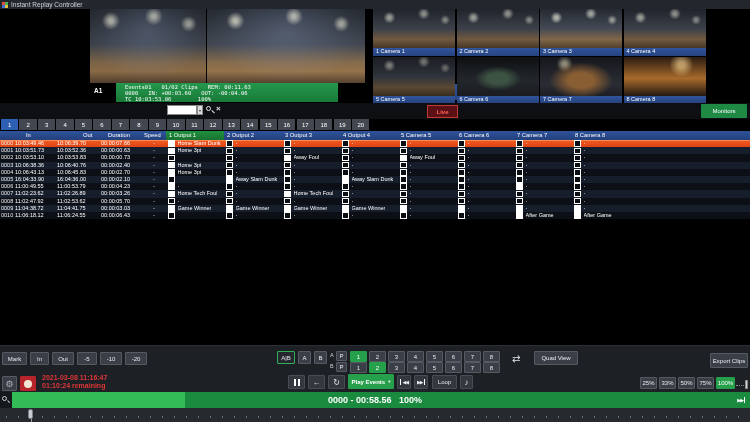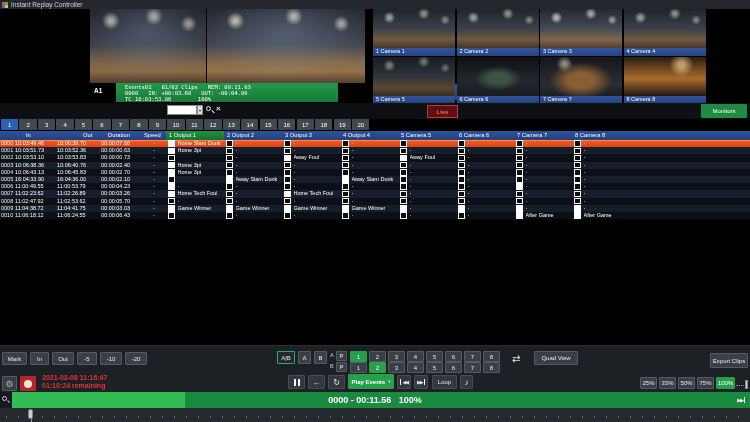--- a/index.html
+++ b/index.html
@@ -732,21 +732,21 @@
   <div class="abs" id="zoomslider-track"></div>
   <div class="abs" id="zoomslider-handle"></div>
 
   <div id="progress" class="abs">
     <div id="prog-maglens">
         <i></i>
         <b></b>
       </div>
     <div id="prog-played"></div>
     <div id="prog-rest"></div>
-    <div id="prog-text">0000 - 00:11.56   100%</div>
+    <div id="prog-text">0000 - 00:58.56   100%</div>
     <div id="prog-skipend">▶▶</div>
   </div>
 
   <div id="timeline" class="abs">
     <div id="ticks"></div>
     <div id="tl-handle"></div>
   </div>
 
 </div>
 

